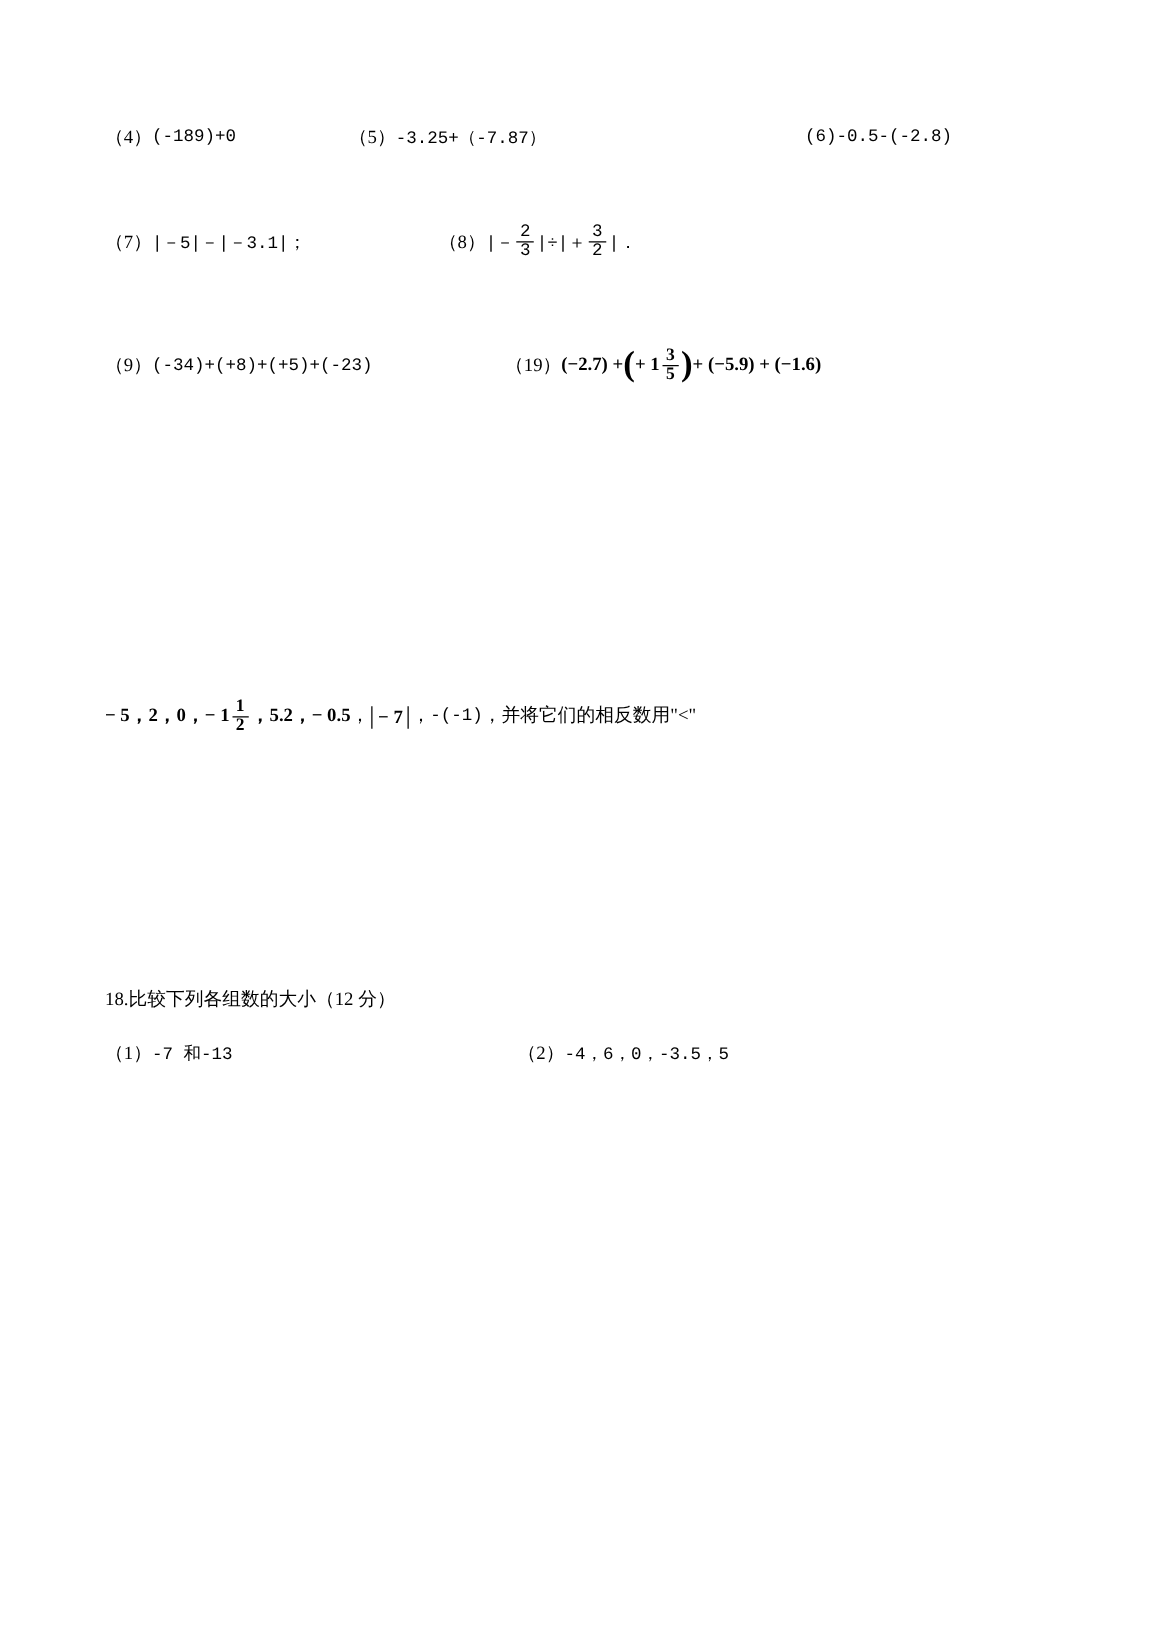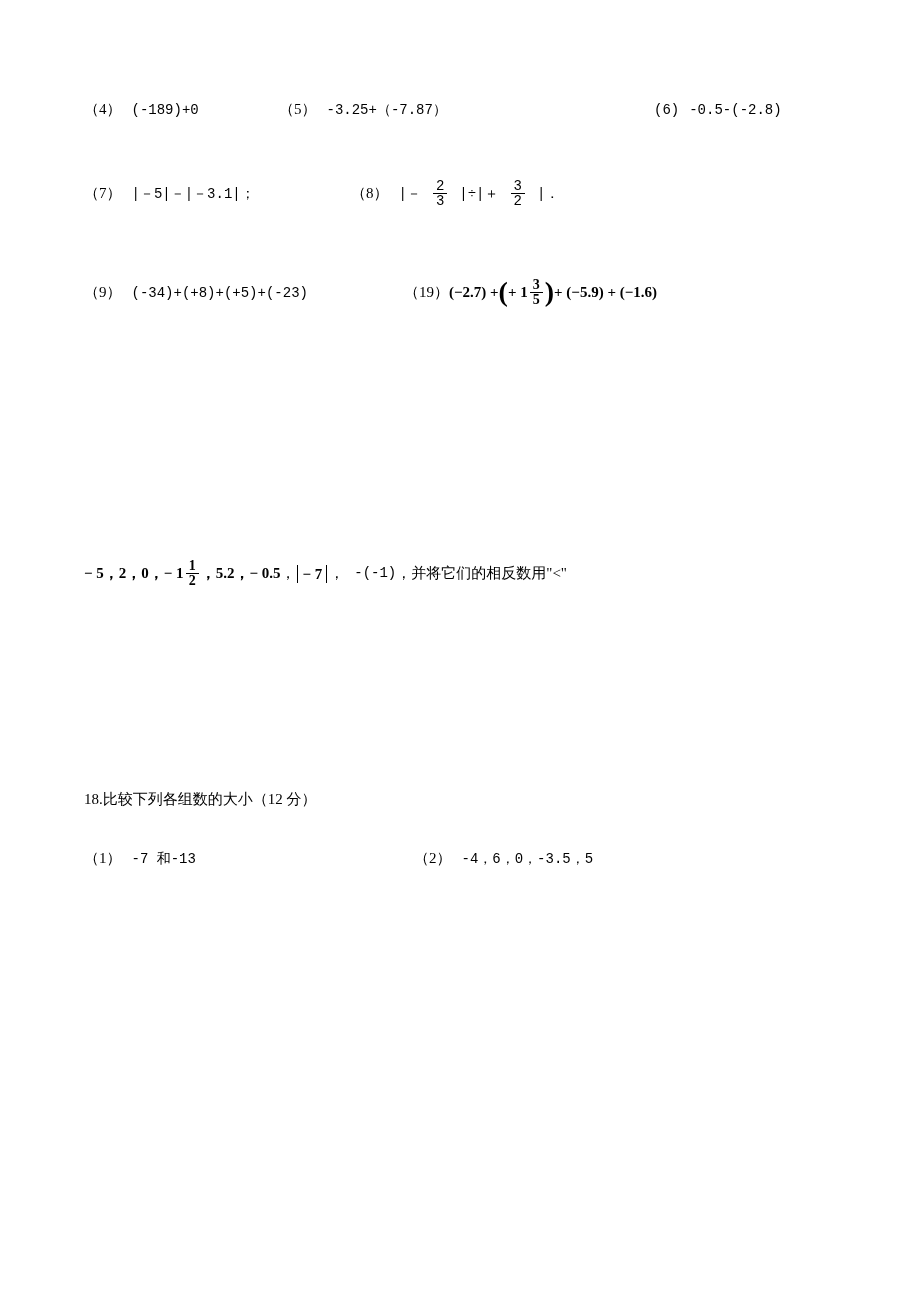--- a/index.html
+++ b/index.html
@@ -34,21 +34,21 @@
       white-space: nowrap;
     }
     .item-4 { width: 195px; }
     .item-5 { width: 365px; }
     .item-6 { }
     .item-7 { width: 267px; }
     .item-8 { }
     .item-9 { width: 320px; }
     .item-10 { }
     .paren { font-family: "SimSun", serif; }
-    .mono { font-family: "Courier New", monospace; font-size: 14px; margin-left: 10px; }
+    .mono { font-family: "Courier New", monospace; font-size: 14px; }
     .frac {
       display: inline-flex;
       flex-direction: column;
       align-items: center;
       vertical-align: middle;
       line-height: 1;
       margin: 0 2px;
     }
     .frac .num {
       border-bottom: 1px solid #000;
@@ -91,21 +91,21 @@
       margin: 0 2px;
     }
     .abs-bar-bold {
       border-width: 1.5px;
       font-weight: bold;
     }
     .q18 {
       margin-top: 0;
     }
     .q18-title {
-      margin-bottom: 40px;
+      margin-bottom: 24px;
     }
     .q18-row {
       display: flex;
     }
     .q18-1 { width: 330px; }
     .spacer-large { height: 200px; }
   </style>
 </head>
 <body>
 

